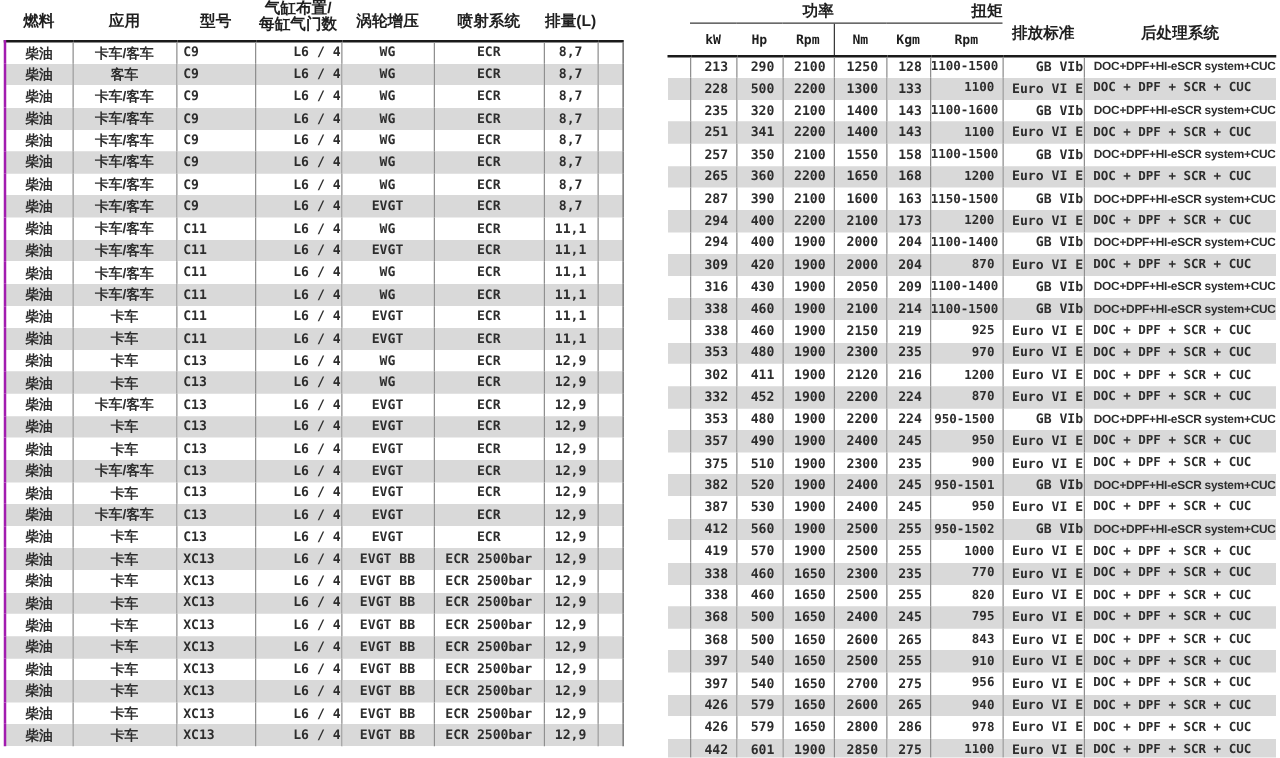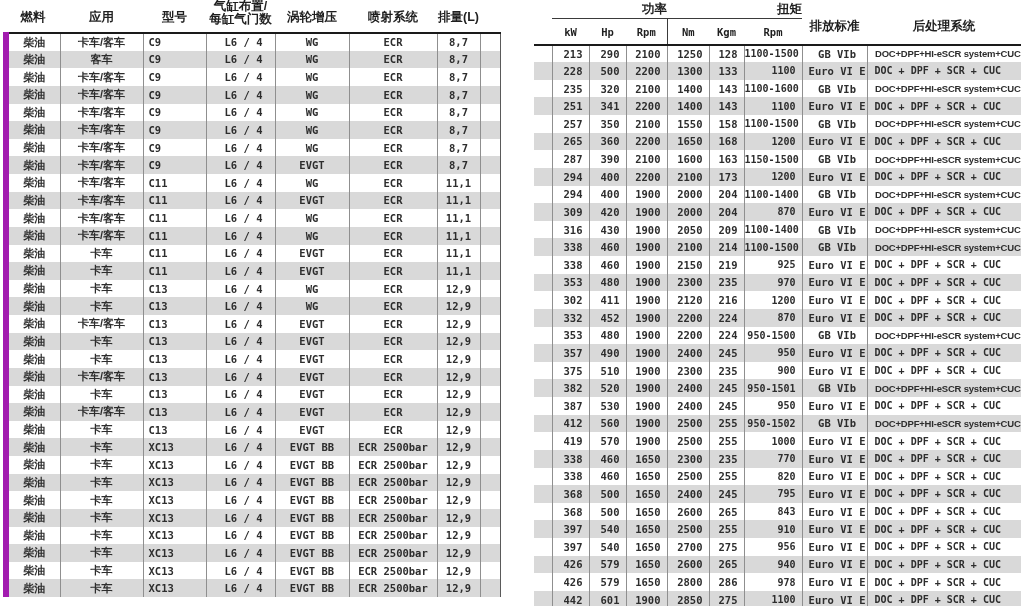--- a/index.html
+++ b/index.html
@@ -21,47 +21,47 @@
   .tbl td{
     font-family:"DejaVu Sans Mono", monospace;font-size:10.5px;
     white-space:nowrap;overflow:hidden;padding:0;vertical-align:middle;
   }
   
   #left-table{left:3px;width:494px;}
   #left-table thead tr{height:24px;}
   #left-table th{font-size:12.5px;vertical-align:bottom;padding:0 0 6px 0;text-align:center;}
   #left-table th .hline{display:block;line-height:13px;}
   #left-table td{border-left:1px solid var(--divider);}
-  #left-table td:first-child{border-left:6px solid #a21caf;}
+  #left-table td:first-child{border-left:2px solid #a21caf;}
   #left-table td:last-child{border-right:1.5px solid #5a5a5a;}
   #left-table td:nth-child(1), #left-table td:nth-child(2){
     font-family:"Liberation Sans", sans-serif;font-size:11px;text-align:center;
   }
   #left-table td:nth-child(3){text-align:left;padding-left:5px;}
-  #left-table td:nth-child(4){text-align:center;padding-left:6px;}
+  #left-table td:nth-child(4){text-align:right;padding-left:6px;}
   #left-table td:nth-child(5), #left-table td:nth-child(6), #left-table td:nth-child(7){text-align:center;}
   
   #right-table{left:534px;width:487px;}
   #right-table thead tr.group-row{height:16px;}
   #right-table thead tr.sub-row{height:26px;}
   #right-table th.group{
     font-size:12.5px;text-align:right;vertical-align:top;padding:1px 0 0 0;
     border-bottom:1.5px solid #3a3a3a;
   }
   #right-table th.sub{
     font-family:"DejaVu Sans Mono", monospace;font-size:10.5px;text-align:center;
     vertical-align:middle;padding:2px 0 0 0;margin-top:29px;
   }
   #right-table th.sub.tick{border-left:1.5px solid #3a3a3a;}
   #right-table th.tall{font-size:12.5px;vertical-align:middle;text-align:center;padding-top:10px;}
   #right-table td{border-left:1px solid var(--divider);}
   #right-table td:first-child{border-left:none;}
   #right-table td:nth-child(n+2):nth-child(-n+7){text-align:right;padding-right:6px;}
   #right-table td:nth-child(7){padding-right:4px;font-size:10px;}
-  #right-table td:nth-child(8){text-align:center;padding-left:5px;font-size:10.5px;}
+  #right-table td:nth-child(8){text-align:right;padding-left:5px;font-size:10.5px;}
   #right-table td:nth-child(9){text-align:left;padding-left:7px;}
   #right-table td.at-hi{
     font-family:"Liberation Sans", sans-serif;font-size:9.5px;letter-spacing:-0.2px;text-align:center;
   }
   #right-table td.at-std{font-size:10px;}
 </style>
 </head>
 <body>
 
 <table class="tbl" id="left-table">

